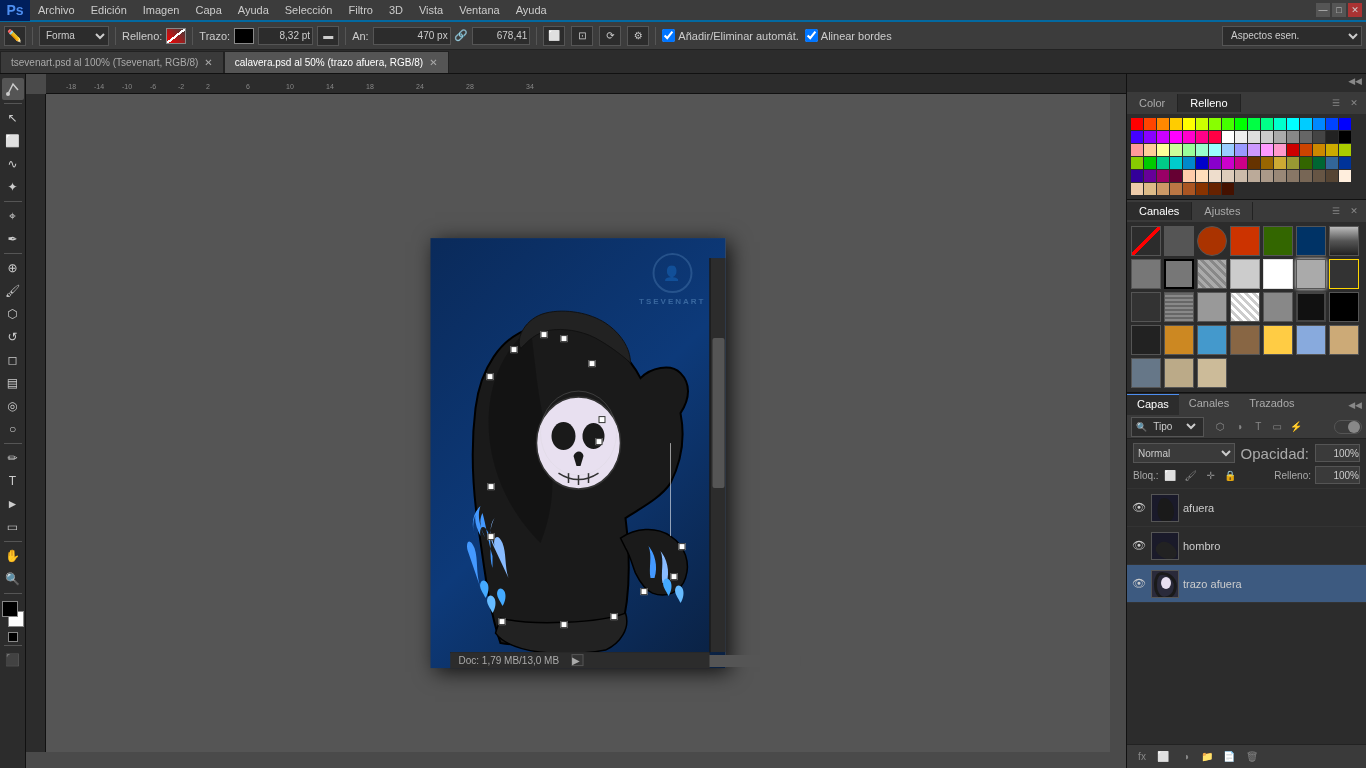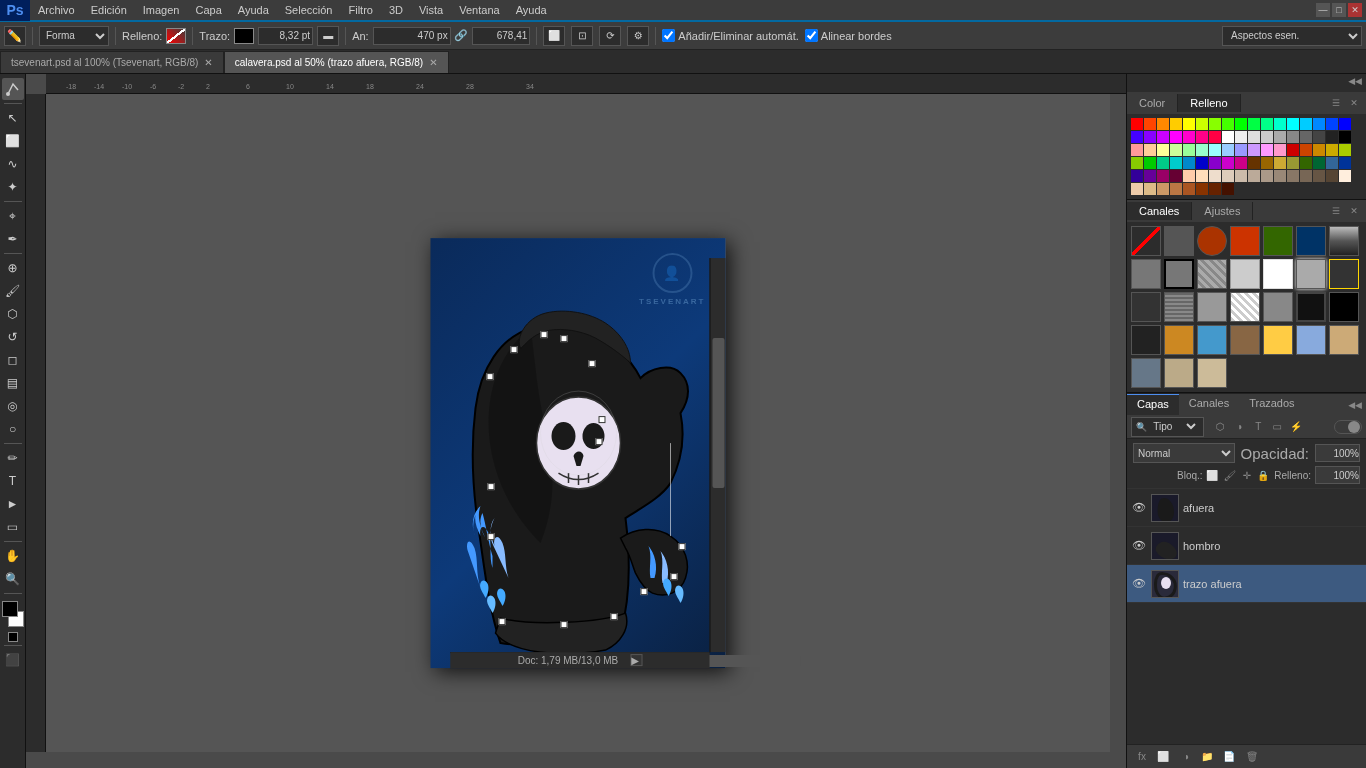--- a/index.html
+++ b/index.html
@@ -68,21 +68,21 @@
     .watermark-circle { width: 40px; height: 40px; border-radius: 50%; border: 2px solid rgba(100,150,200,0.3); margin-bottom: 4px; display: flex; align-items: center; justify-content: center; font-size: 18px; }
 
     
     .scrollbar-h { position: absolute; bottom: 0; left: 20px; right: 16px; height: 16px; background: #2c2c2c; border-top: 1px solid #111; }
     .scrollbar-v { position: absolute; right: 0; top: 20px; width: 16px; bottom: 16px; background: #2c2c2c; border-left: 1px solid #111; }
     .scroll-thumb { background: #555; border-radius: 2px; }
 
     
     #status-bar {
       position: absolute; bottom: 0; left: 20px; right: 16px; height: 16px;
-      display: flex; align-items: center; padding: 0 8px; gap: 8px; font-size: 10px; color: #aaa; background: #2c2c2c; justify-content: center;
+      display: flex; align-items: center; padding: 0 8px; gap: 8px; font-size: 10px; color: #aaa; background: #2c2c2c;
     }
 
     
     #right-panel {
       width: 240px; background: #2c2c2c; border-left: 1px solid #111;
       display: flex; flex-direction: column; flex-shrink: 0;
     }
 
     
     .panel-section { border-bottom: 1px solid #111; }
@@ -110,21 +110,21 @@
     .layers-toolbar { height: 24px; background: #3a3a3a; display: flex; align-items: center; padding: 0 4px; gap: 4px; border-bottom: 1px solid #222; }
     .layers-tool { height: 20px; background: #2c2c2c; border: 1px solid #555; display: flex; align-items: center; padding: 0 4px; gap: 2px; font-size: 10px; color: #ccc; cursor: pointer; }
     .layers-icon { width: 16px; height: 16px; display: flex; align-items: center; justify-content: center; font-size: 10px; color: #888; cursor: pointer; }
 
     
     .layer-options { padding: 4px 6px; background: #2c2c2c; border-bottom: 1px solid #333; }
     .layer-options-row { display: flex; align-items: center; gap: 6px; margin-bottom: 3px; }
     .layer-select { background: #3a3a3a; color: #ccc; border: 1px solid #555; height: 20px; font-size: 10px; flex: 1; }
     .layer-opacity-label { font-size: 15px; color: #aaa; white-space: nowrap; }
     .layer-opacity-input { background: #3a3a3a; color: #ccc; border: 1px solid #555; height: 18px; width: 45px; font-size: 10px; text-align: right; }
-    .lock-row { display: flex; align-items: center; gap: 4px; margin-left: 44px; }
+    .lock-row { display: flex; align-items: center; gap: 4px; }
     .lock-label { font-size: 10px; color: #aaa; }
     .fill-label { font-size: 10px; color: #aaa; margin-left: auto; }
     .fill-input { background: #3a3a3a; color: #ccc; border: 1px solid #555; height: 18px; width: 45px; font-size: 10px; text-align: right; }
     .lock-icon { width: 16px; height: 16px; display: flex; align-items: center; justify-content: center; font-size: 10px; color: #888; cursor: pointer; }
 
     
     .layers-list { flex: 1; overflow-y: auto; background: #2c2c2c; }
     .layer-item { height: 38px; display: flex; align-items: center; padding: 0 4px; gap: 4px; border-bottom: 1px solid #333; cursor: pointer; }
     .layer-item.active { background: #3d5a80; }
     .layer-eye { width: 16px; height: 16px; display: flex; align-items: center; justify-content: center; font-size: 11px; cursor: pointer; }

